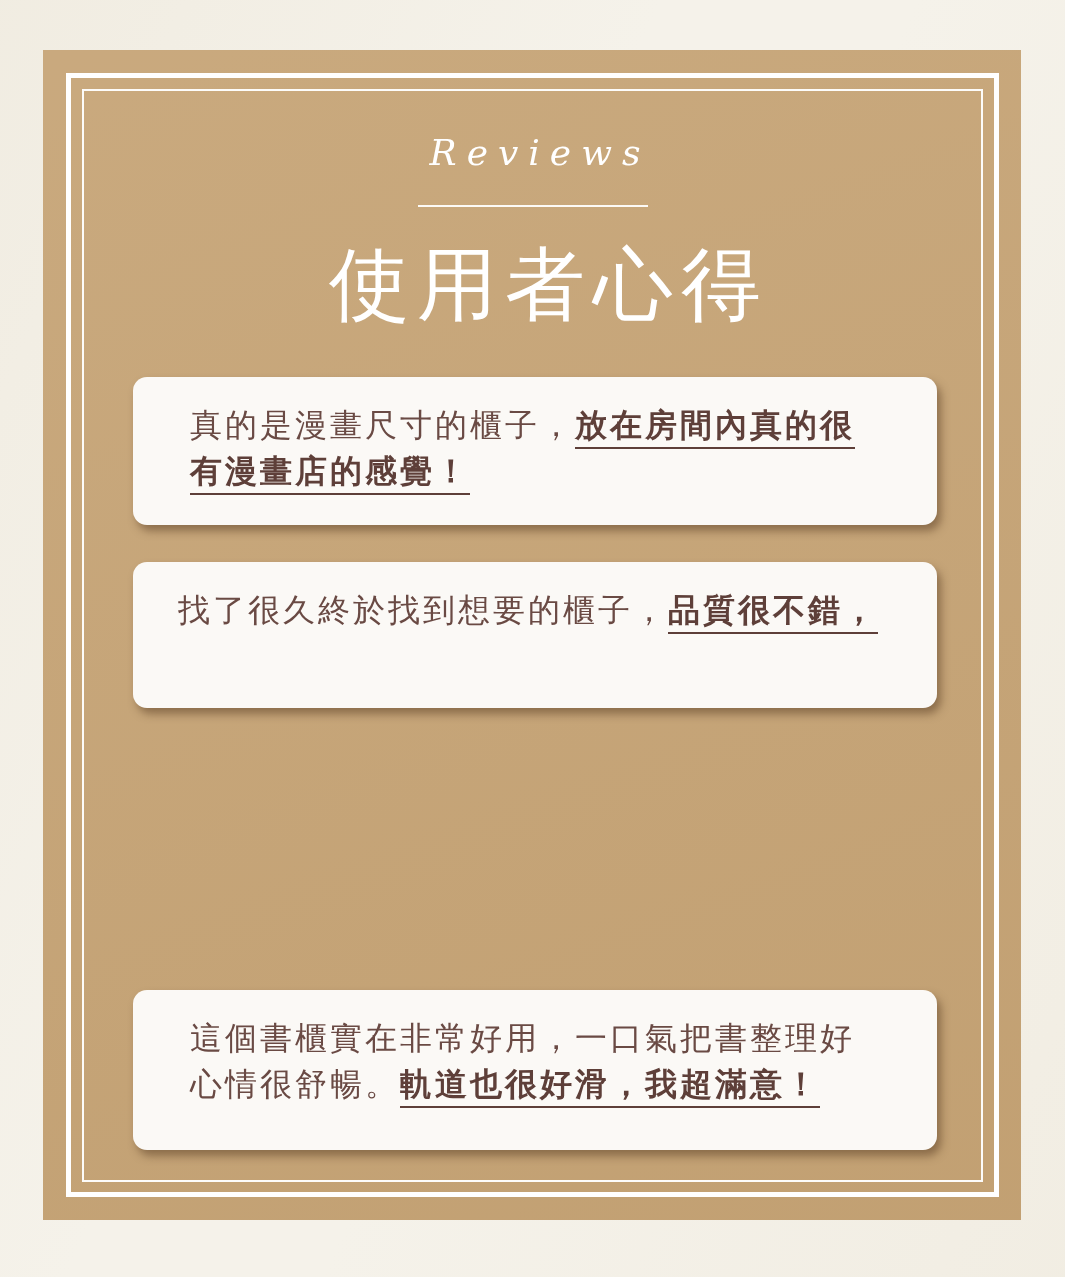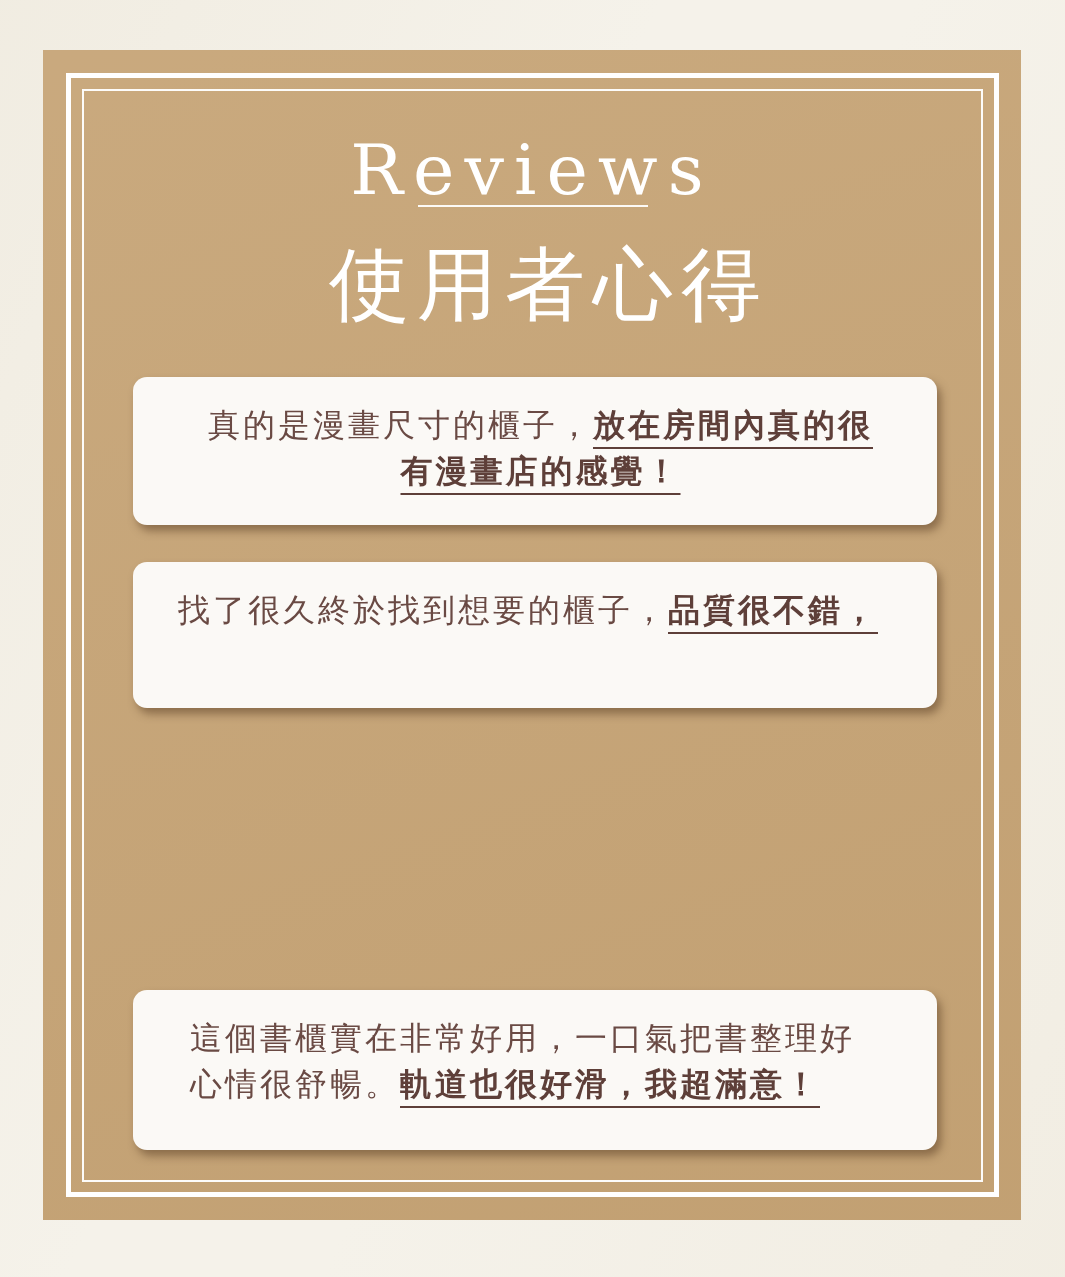--- a/index.html
+++ b/index.html
@@ -54,24 +54,25 @@
   .header {
     position: absolute;
     left: 0;
     top: 0;
     width: 100%;
     text-align: center;
   }
   .script-title {
     position: absolute;
     top: 85px;
-    left: 0;
+    left: 8px;
     width: 100%;
     font-family: "DejaVu Serif", serif;
-    font-size: 70px;
+    font-style: italic;
+    font-size: 36px;
     letter-spacing: 10px;
     color: #ffffff;
     line-height: 1;
   }
   .title-underline {
     position: absolute;
     top: 155px;
     left: 50%;
     margin-left: -114px;
     width: 230px;
@@ -94,21 +95,21 @@
   .card {
     position: absolute;
     left: 90px;
     width: 804px;
     box-sizing: border-box;
     background: #fbf9f6;
     border-radius: 14px;
     box-shadow: 4px 6px 9px rgba(84,55,32,0.5);
     padding: 25px 46px 0 57px;
   }
-  .card-1 { top: 327px; height: 148px; text-align: center; }
+  .card-1 { top: 327px; height: 148px; }
   .card-2 { top: 512px; height: 146px; padding-left: 45px; }
   .card-3 { top: 693px; height: 187px; }
   .card-4 { top: 940px; height: 160px; }
   .review-text {
     margin: 0;
     font-size: 32px;
     line-height: 46px;
     letter-spacing: 3px;
     color: #6a4a44;
     font-family: "Liberation Sans", sans-serif;

